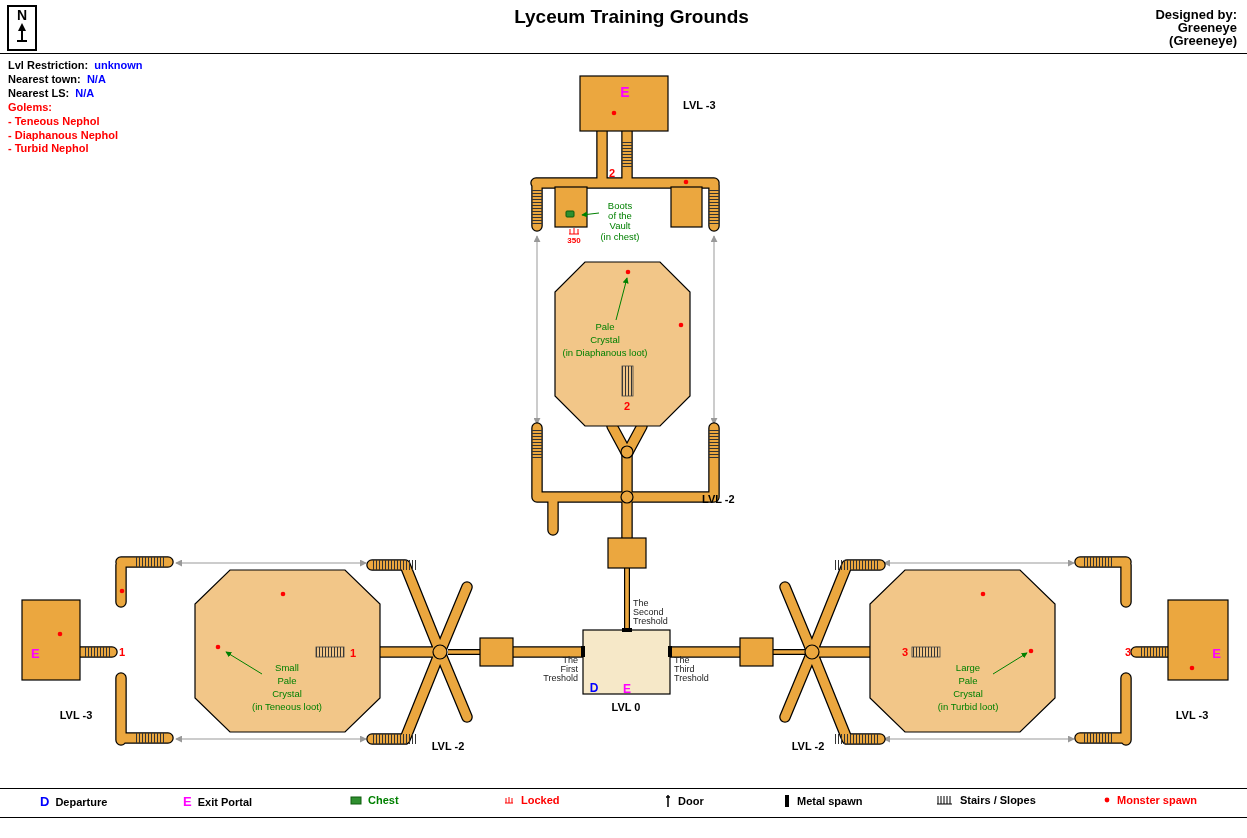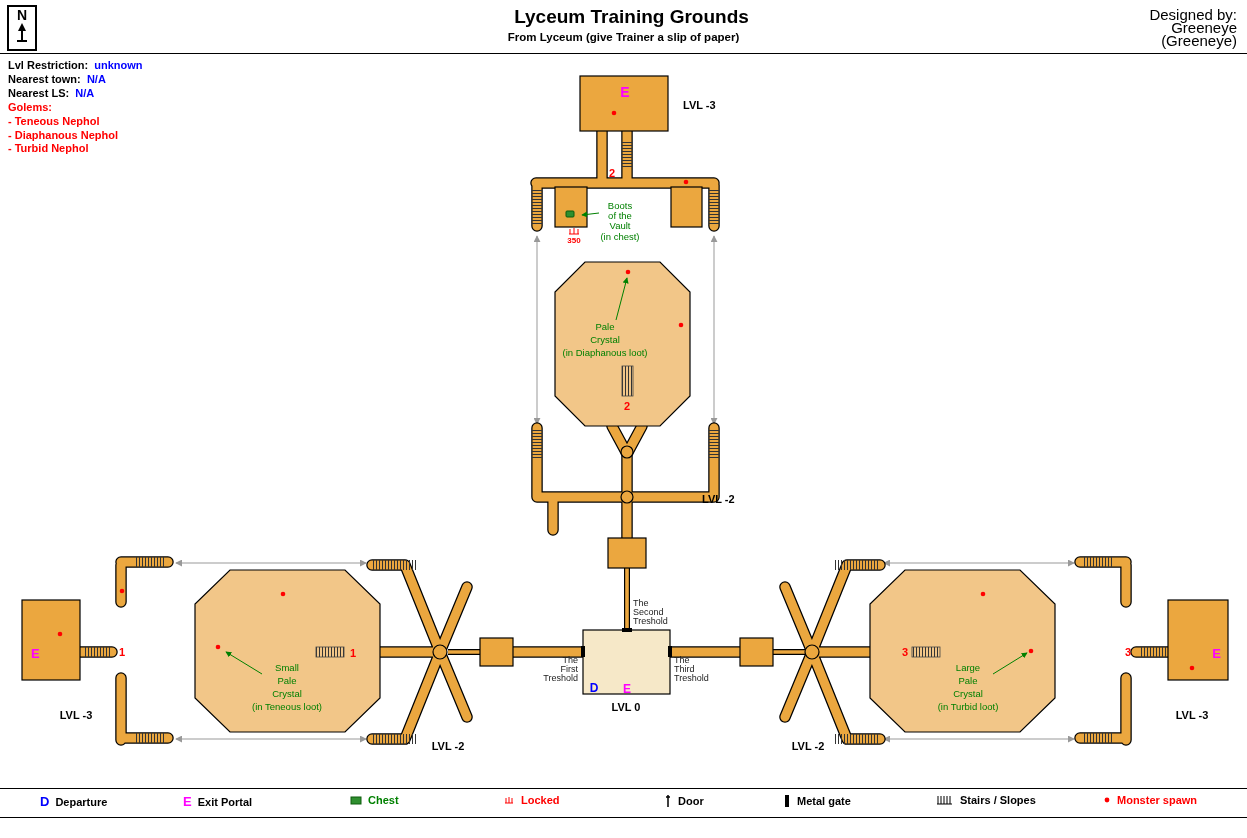--- a/index.html
+++ b/index.html
@@ -1,20 +1,20 @@
 <!DOCTYPE html>
 <html><head>
 <meta charset="utf-8">
 <style>
   html,body{margin:0;padding:0;background:#fff;font-family:"Liberation Sans",sans-serif;}
   .page{position:relative;width:1247px;height:838px;background:#fff;overflow:hidden;}
   .hr{position:absolute;left:0;width:1247px;height:1px;background:#000;}
   .title{position:absolute;top:6px;left:8px;width:100%;text-align:center;font-size:19px;font-weight:bold;color:#000;}
   .subtitle{position:absolute;top:31px;left:0;width:100%;text-align:center;font-size:11.5px;font-weight:bold;color:#000;}
-  .designer{position:absolute;top:8px;right:10px;text-align:right;font-size:15px;font-weight:normal;line-height:13px;color:#000;}
+  .designer{position:absolute;top:8px;right:10px;text-align:right;font-size:13px;font-weight:bold;line-height:13px;color:#000;}
   .compass{position:absolute;top:5px;left:7px;width:26px;height:42px;border:2px solid #000;text-align:center;background:#fff;}
   .compass .n{font-size:14px;font-weight:bold;line-height:16px;display:block;}
   .info{position:absolute;top:59px;left:8px;font-size:11px;font-weight:bold;line-height:13.9px;color:#000;}
   .blue{color:#0000FF;margin-top:42px;}
   .red{color:#FF0000;}
   .map-svg{position:absolute;top:0;left:0;}
   
   .cor-out{fill:none;stroke:#000;stroke-width:11.5;stroke-linecap:round;stroke-linejoin:round;}
   .cor-in{fill:none;stroke:#EBA73F;stroke-width:9;stroke-linecap:round;stroke-linejoin:round;}
   .thin-out{fill:none;stroke:#000;stroke-width:6;stroke-linecap:butt;}
@@ -220,21 +220,20 @@
 
   <div class="compass">
     <span class="n">N</span>
     <svg width="16" height="20" viewBox="0 0 16 20">
       <line x1="8" y1="18" x2="8" y2="4" stroke="#000" stroke-width="2"></line>
       <path d="M8,0 L4,8 L12,8 Z" fill="#000"></path>
       <line x1="3" y1="18" x2="13" y2="18" stroke="#000" stroke-width="2"></line>
     </svg>
   </div>
   <div class="title">Lyceum Training Grounds</div>
-  <div class="subtitle">From Lyceum (give Trainer a slip of paper)</div>
   <div class="designer">
     <div>Designed by:</div>
     <div>Greeneye</div>
     <div>(Greeneye)</div>
   </div>
   <div class="hr" style="top:53px"></div>
 
   <div class="info">
     <div><span>Lvl Restriction:</span>&nbsp;&nbsp;<span class="blue">unknown</span></div>
     <div><span>Nearest town:</span>&nbsp;&nbsp;<span class="blue">N/A</span></div>
@@ -270,21 +269,21 @@
     <div class="legend-item" style="left:664px">
       <svg width="8" height="14">
           <path d="M4,1 L4,13 M2,3 L6,3" stroke="#000" stroke-width="1.5" fill="none"></path>
         </svg>
       <span>Door</span>
     </div>
     <div class="legend-item" style="left:783px">
       <svg width="8" height="14">
           <rect x="2" y="1" width="4" height="12" fill="#000"></rect>
         </svg>
-      <span>Metal gate</span>
+      <span>Metal spawn</span>
     </div>
     <div class="legend-item" style="left:936px">
       <svg width="18" height="12">
           <path d="M2,2 L2,10 M5,2 L5,10 M8,2 L8,10 M11,2 L11,10 M14,2 L14,10 M1,10 L16,10" stroke="#000" stroke-width="1" fill="none"></path>
         </svg>
       <span>Stairs / Slopes</span>
     </div>
     <div class="legend-item" style="left:1103px">
       <svg width="8" height="8">
           <circle cx="4" cy="4" r="2.4" fill="#FF0000"></circle>

